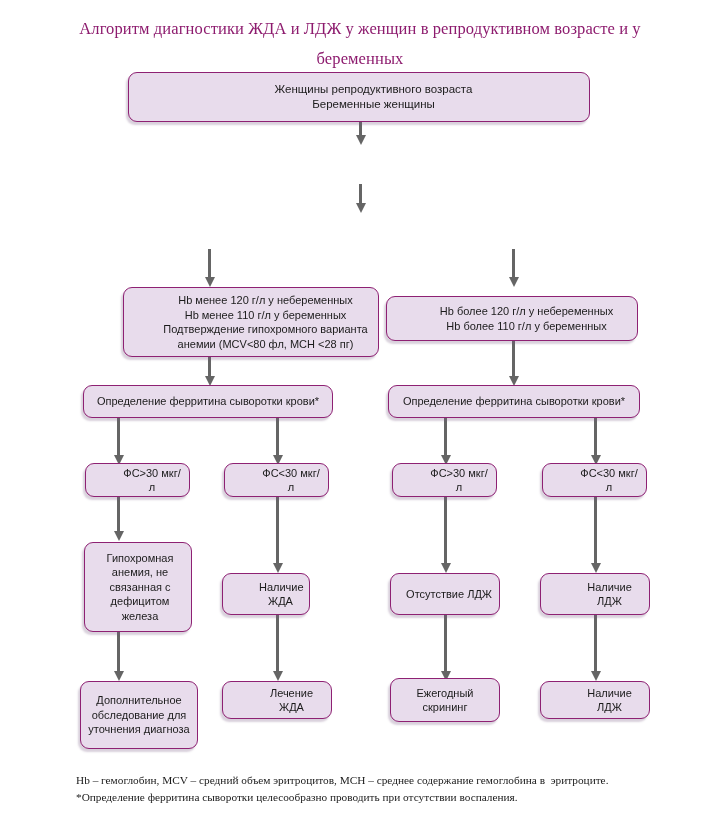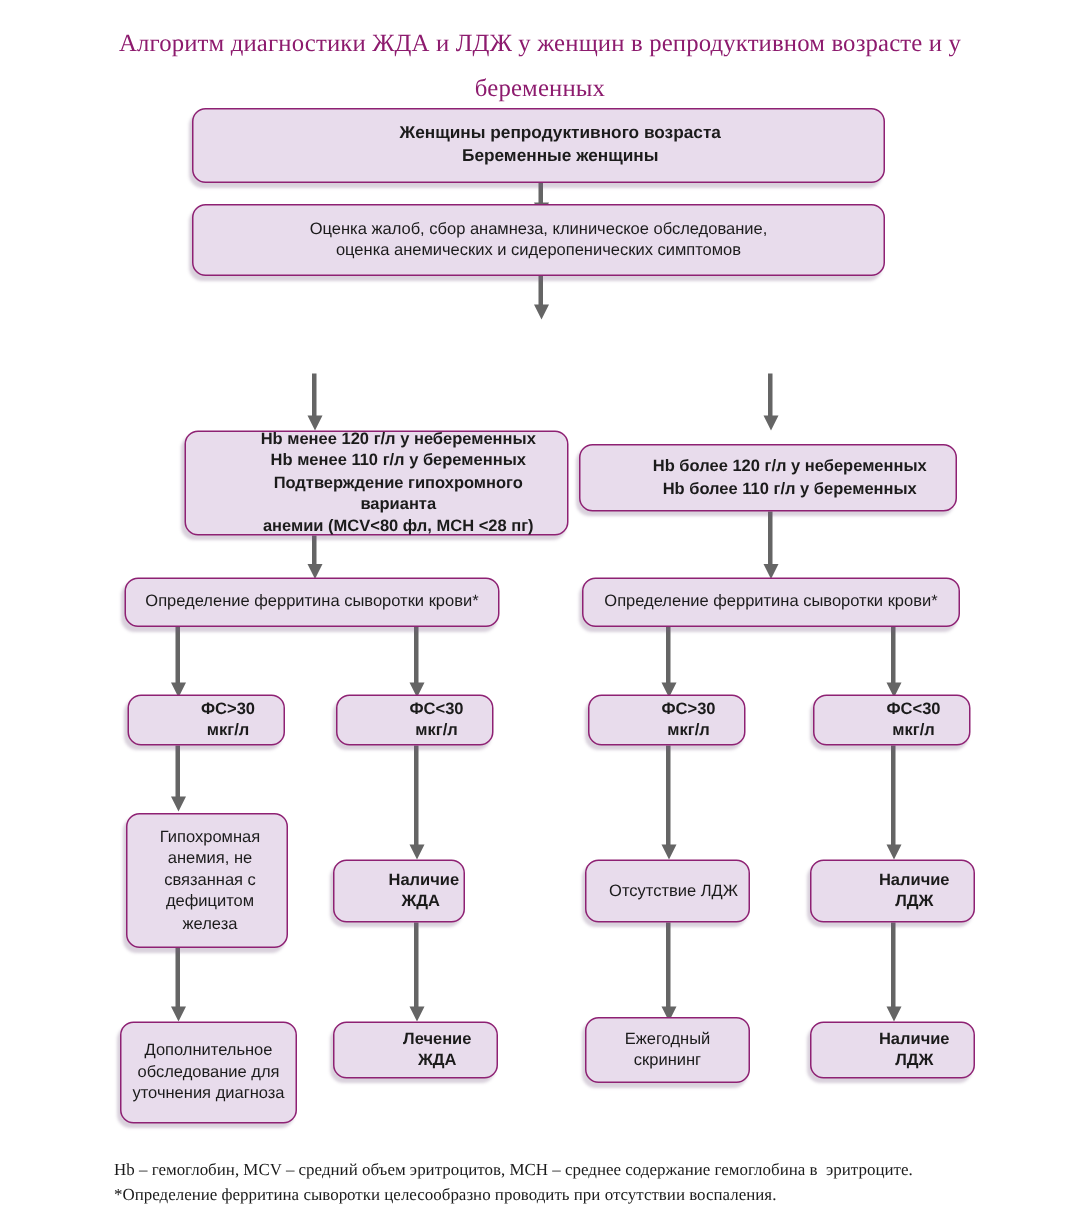--- a/index.html
+++ b/index.html
@@ -56,21 +56,21 @@
     line-height: 14.5px;
     padding: 3px 7px;
     box-shadow: -2px 3px 2px rgba(120, 90, 130, 0.28);
     z-index: 2;
   }
   .node .txt {
     display: block;
     width: 100%;
     white-space: pre-line;
   }
-  .node.bold { font-weight: bold; padding-left: 36px; }
+  .node.bold { font-weight: normal; padding-left: 36px; }
   .node.big  { font-size: 11.5px; line-height: 15px; }
 
   
   .conn {
     position: absolute;
     width: 3px;
     background: #656565;
     z-index: 1;
   }
   .conn::after {
@@ -128,24 +128,20 @@
   <div class="conn" style="left:117px; top:632px; height:40px;"></div>
   <div class="conn" style="left:276px; top:615px; height:57px;"></div>
   <div class="conn" style="left:444px; top:615px; height:57px;"></div>
   <div class="conn" style="left:594px; top:615px; height:57px;"></div>
 
   <div class="node bold big" style="left:128px; top:72px; width:462px; height:50px;">
     <span class="txt">Женщины репродуктивного возраста
 Беременные женщины</span>
   </div>
 
-  <div class="node" style="left:128px; top:136px; width:462px; height:48px;">
-    <span class="txt">Оценка жалоб, сбор анамнеза, клиническое обследование,
-оценка анемических и сидеропенических симптомов</span>
-  </div>
 
 
   <div class="node bold" style="left:80px; top:287px; width:256px; height:70px;margin-left:43px;">
     <span class="txt">Hb менее 120 г/л у небеременных
 Hb менее 110 г/л у беременных
 Подтверждение гипохромного варианта
 анемии (MCV&lt;80 фл, MCH &lt;28 пг)</span>
   </div>
 
   <div class="node bold" style="left:386px; top:296px; width:252px; height:45px;">

